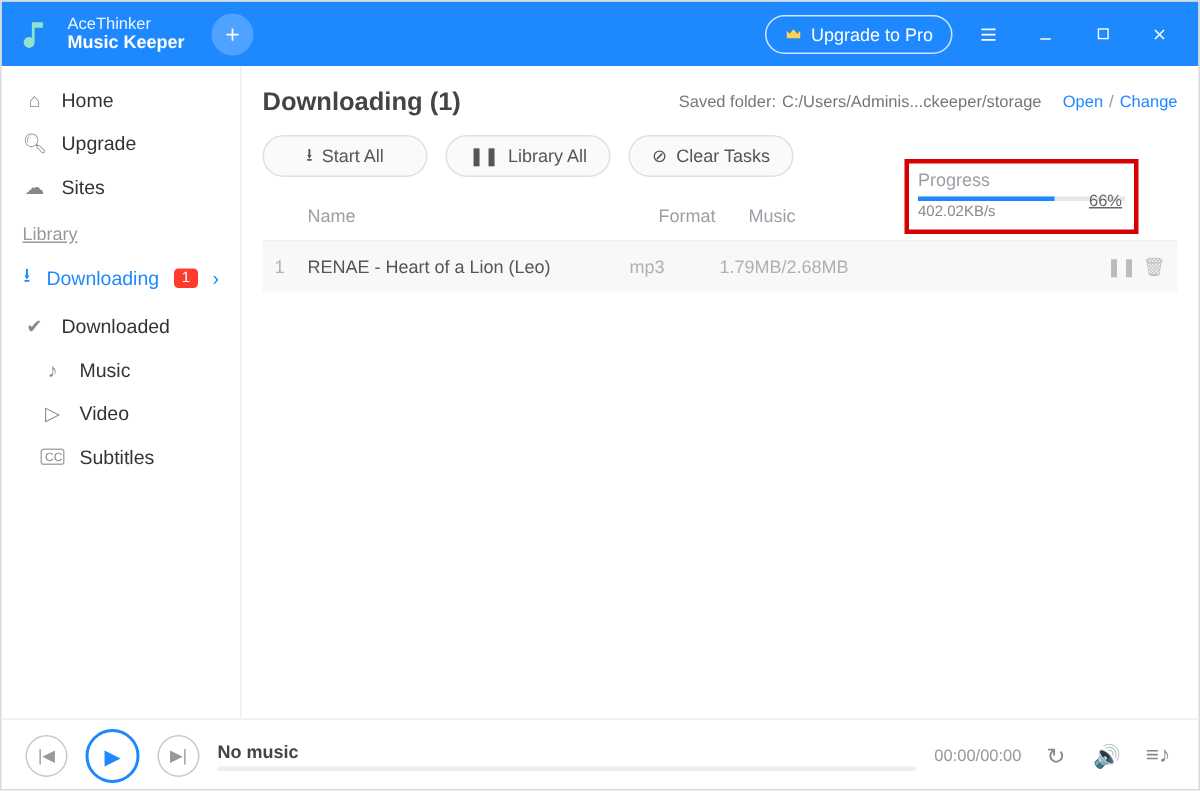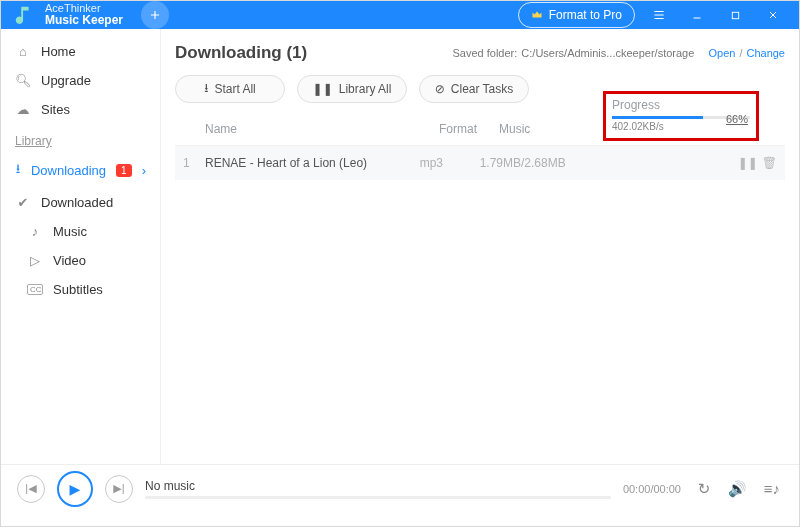--- a/index.html
+++ b/index.html
@@ -1,17 +1,17 @@
 <!DOCTYPE html>
 <html><head>
 <meta charset="utf-8">
 <style>
   * { box-sizing: border-box; margin: 0; padding: 0; }
   body { font-family: -apple-system, "Segoe UI", Arial, sans-serif; font-size: 13px; color: #333; background: #fff; width: 800px; height: 527px; overflow: hidden; border: 1px solid #d9d9d9; }
-  .titlebar { display: flex; align-items: center; height: 28px; background: linear-gradient(#1e88ff,#1e88ff); color: #fff; padding: 0 12px; gap: 10px; }
+  .titlebar { display: flex; align-items: center; height: 43px; background: linear-gradient(#1e88ff,#1e88ff); color: #fff; padding: 0 12px; gap: 10px; }
   .logo { width: 22px; height: 22px; display:flex; align-items:center; justify-content:center; }
   .brand { line-height: 1.1; }
   .brand .t1 { font-size: 11px; opacity: .9; }
   .brand .t2 { font-size: 12px; font-weight: 700; }
   .search { flex: 0 0 200px; margin-left: 14px; background: rgba(255,255,255,.22); border-radius: 16px; height: 28px; display:flex; align-items:center; padding:0 12px; color:#eaf3ff; font-size:12px; }
   .plusbtn { width: 28px; height: 28px; border-radius: 50%; background: rgba(255,255,255,.22); display:flex; align-items:center; justify-content:center; margin-left:8px; color:#fff; }
   .tbspacer { flex: 1; }
   .upgrade { border:1px solid rgba(255,255,255,.8); border-radius: 14px; height: 26px; display:flex; align-items:center; gap:6px; padding:0 12px; font-size:12px; cursor:pointer; }
   .tico { width: 28px; height: 28px; display:flex; align-items:center; justify-content:center; cursor:pointer; }
   .main { display:flex; height: 435px; }
@@ -43,21 +43,21 @@
   .pbar { height:3px; background:#e6e6e6; position:relative; margin:4px 0 2px 0; }
   .pfill { position:absolute; left:0; top:0; bottom:0; background:#1e88ff; }
   .ppct { position:absolute; right:2px; top:-3px; font-size:11px; color:#666;text-decoration:underline; }
   .pspeed { font-size:10px; color:#888; }
   .plabel { font-size:12px; color:#9aa0a6; }
   .rowicons { display:flex; gap:4px; margin-left:8px; color:#bbb; }
   .player { height:48px; border-top:1px solid #eee; display:flex; align-items:center; padding:0 16px; gap:12px; }
   .pbtn { width:28px; height:28px; border-radius:50%; border:1px solid #c9c9c9; display:flex; align-items:center; justify-content:center; color:#999; cursor:pointer; font-size:11px; }
   .pbtn.play { width:36px; height:36px; border:2px solid #1e88ff; color:#1e88ff; font-size:14px; }
   .track { flex:1; }
-  .trackname { font-size:12px; font-weight:400; color:#444; margin-bottom:3px; }
+  .trackname { font-size:12px; font-weight:700; color:#444; margin-bottom:3px; }
   .trackbar { height:3px; background:#eee; border-radius:2px; }
   .time { font-size:11px; color:#999;text-align:right; }
   .pico { width:22px; display:flex; justify-content:center; color:#888; cursor:pointer; font-size:15px; }
   svg { display:block; }
 </style>
 </head>
 <body>
 
 <div class="titlebar">
   <div class="logo">
@@ -74,21 +74,21 @@
         <path stroke="#fff" stroke-width="2" d="M12 5v14M5 12h14"></path>
       </svg>
   </div>
   <div class="tbspacer"></div>
   <div class="upgrade">
     <span>
       <svg width="12" height="12" viewBox="0 0 24 24">
           <path fill="#ffd24d" d="M3 7l4 4 5-6 5 6 4-4v10H3z"></path>
         </svg>
     </span>
-    <span>Format to Pro</span>
+    <span>Upgrade to Pro</span>
   </div>
   <div class="tico">
     <svg width="14" height="14" viewBox="0 0 24 24">
         <path stroke="#fff" stroke-width="2" d="M4 6h16M4 12h16M4 18h16"></path>
       </svg>
   </div>
   <div class="tico">
     <svg width="12" height="12" viewBox="0 0 24 24">
         <path stroke="#fff" stroke-width="2" d="M5 18h14"></path>
       </svg>

